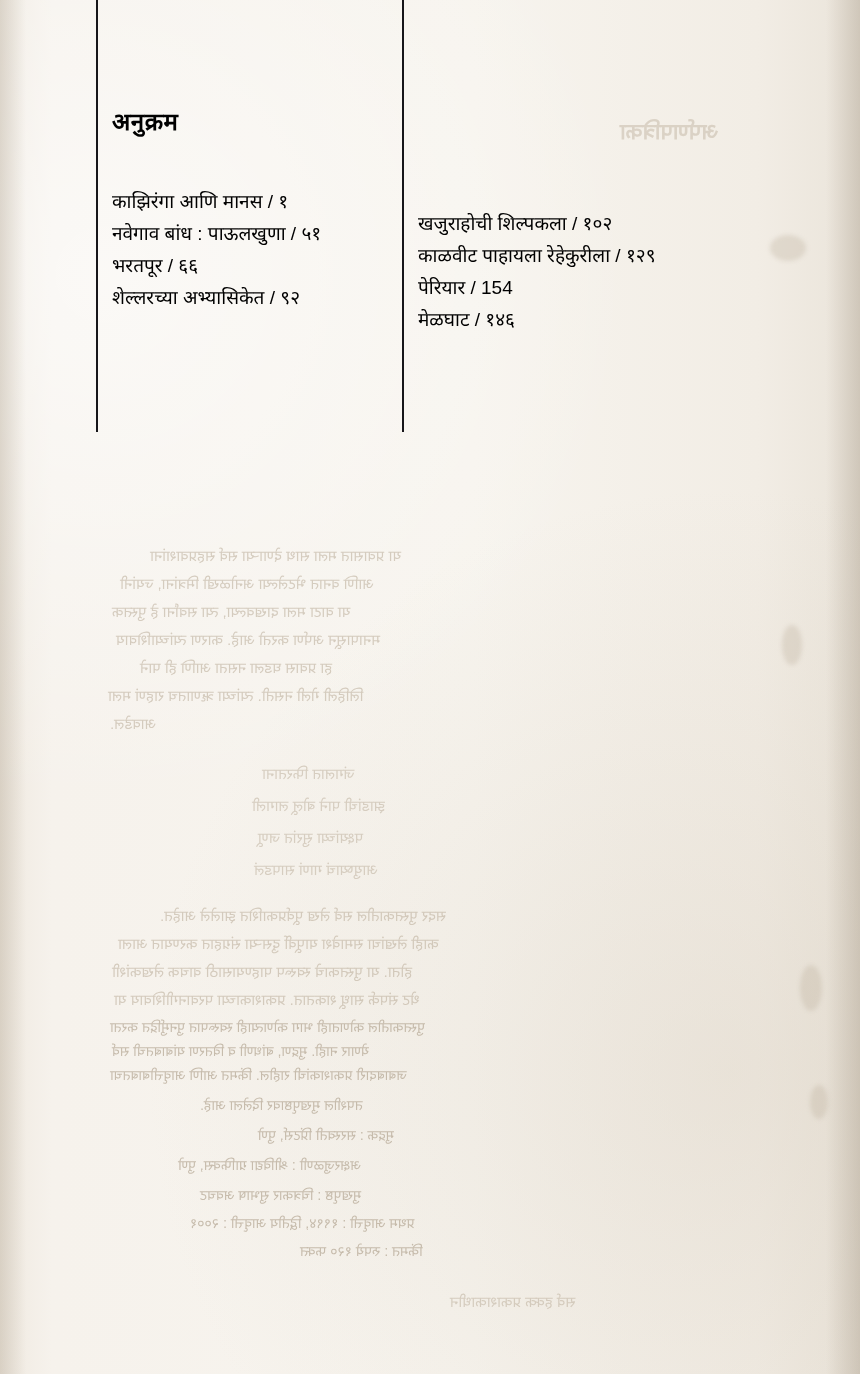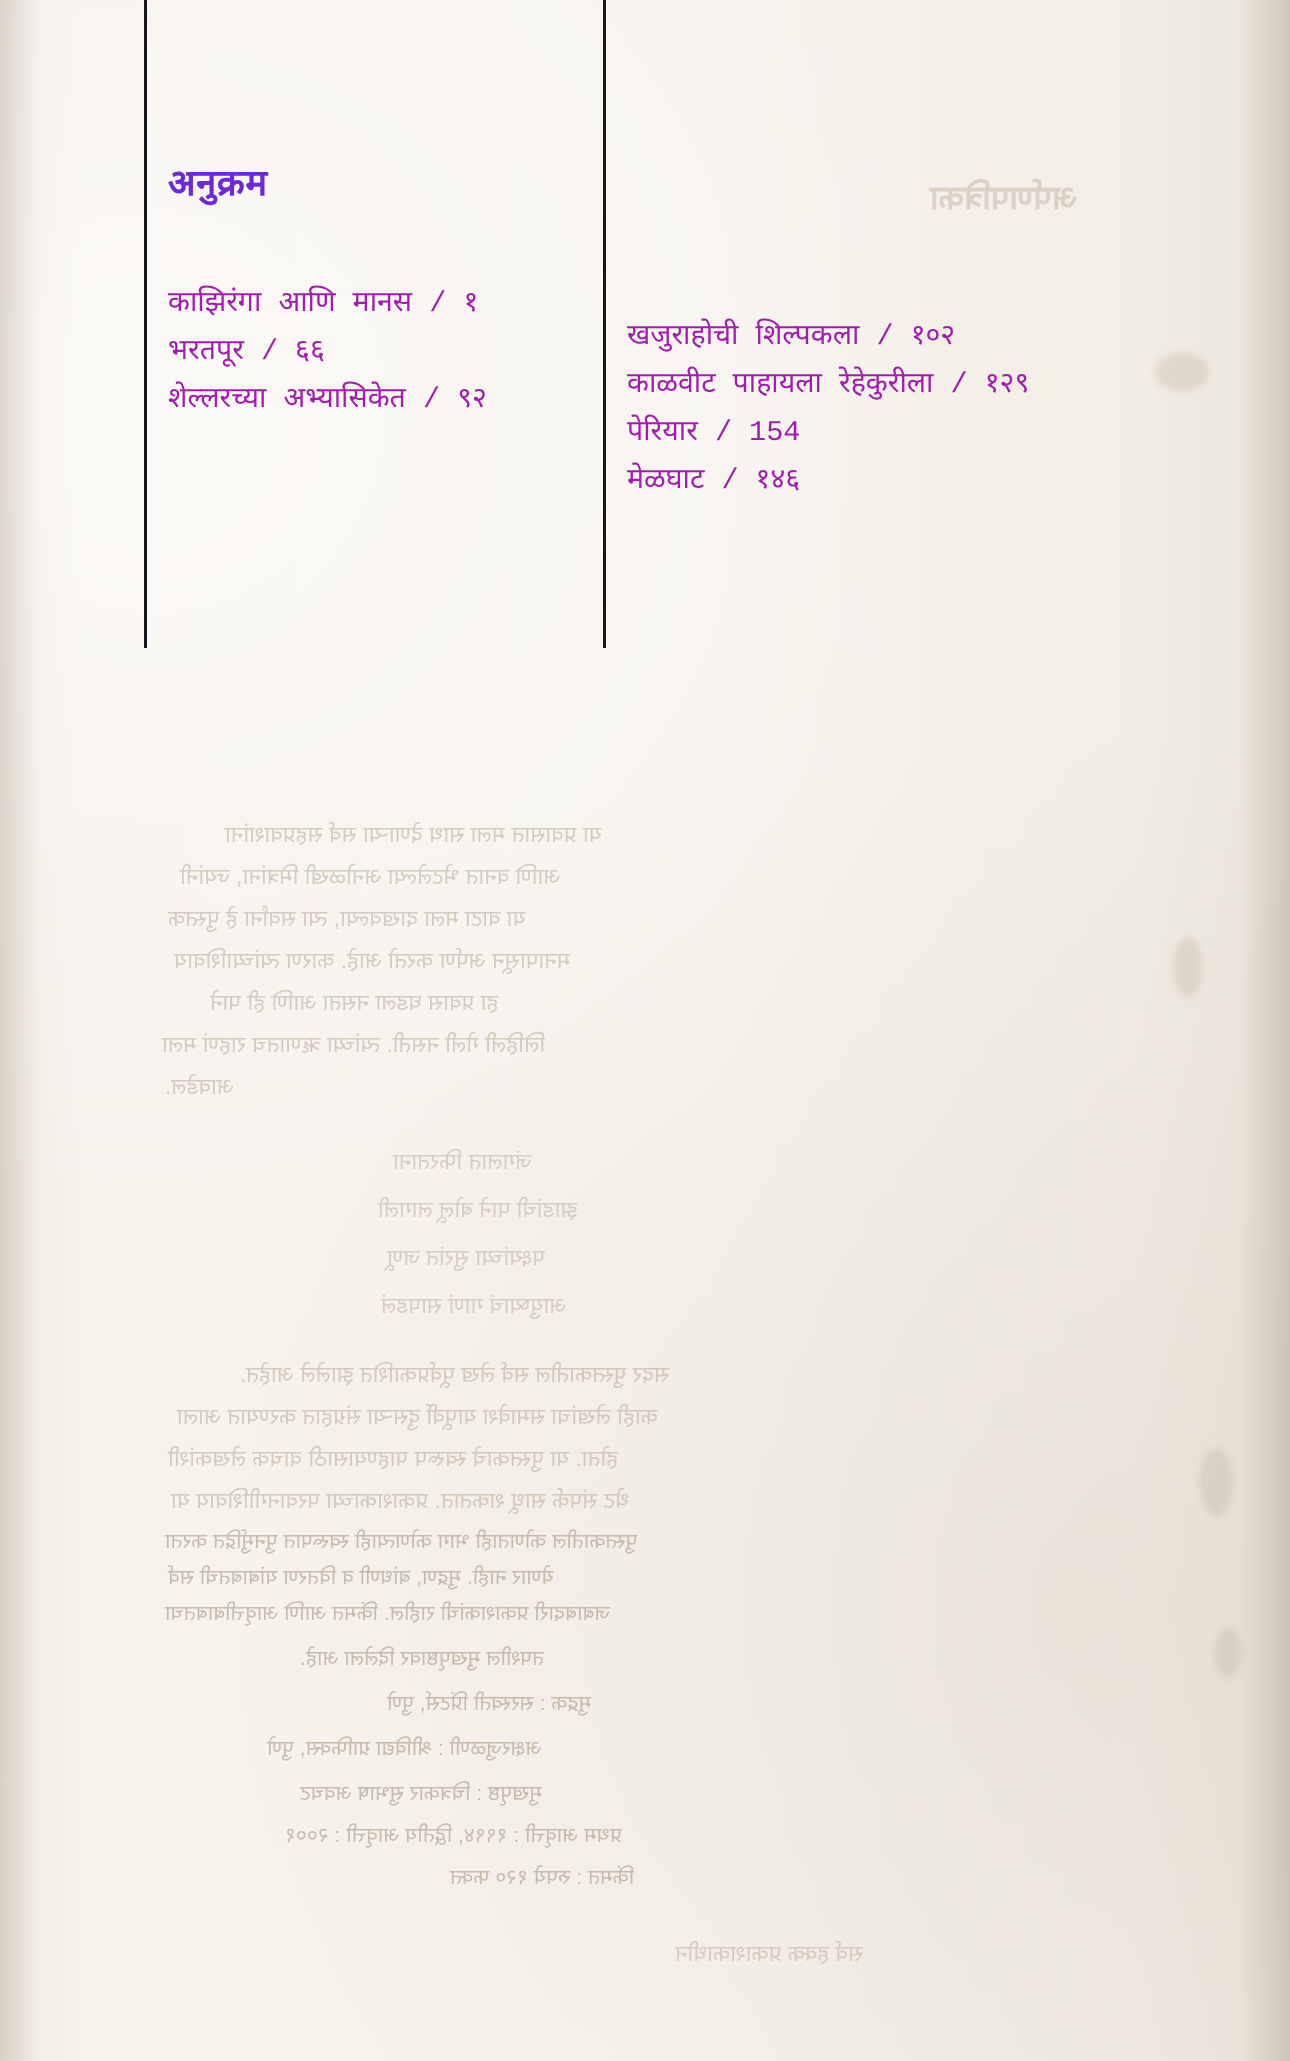--- a/index.html
+++ b/index.html
@@ -67,35 +67,35 @@
   .rule-right { left: 306px; }
 
   .toc-heading {
     position: absolute;
     left: 16px;
     top: 104px;
     font-family: "Liberation Sans", sans-serif;
     font-weight: bold;
     font-size: 24px;
     letter-spacing: 0.5px;
-    color: #6d28d9;
+    color: #000000;
   }
 
   .col {
     position: absolute;
     top: 186px;
   }
   .col-left  { left: 16px;  width: 280px; }
   .col-right { left: 322px; width: 330px; margin-top: 22px; }
 
   .toc-item {
-    font-family: Liberation Mono, monospace;
+    font-family: Liberation Sans, sans-serif;
     font-size: 19px;
     line-height: 32px;
-    color: #a21caf;
+    color: #000000;
     white-space: nowrap;
   }
 
   
   .ghost-layer {
     position: absolute;
     left: 0; right: 0;
     top: 95px;
     bottom: 0;
     pointer-events: none;
@@ -175,20 +175,21 @@
   </div>
 
   <div class="toc">
     <div class="rule rule-left"></div>
     <div class="rule rule-right"></div>
 
     <div class="toc-heading">अनुक्रम</div>
 
     <div class="col col-left">
       <div class="toc-item">काझिरंगा आणि मानस / १</div>
+      <div class="toc-item">नवेगाव बांध : पाऊलखुणा / ५१</div>
       <div class="toc-item">भरतपूर / ६६</div>
       <div class="toc-item">शेल्लरच्या अभ्यासिकेत / ९२</div>
     </div>
 
     <div class="col col-right">
       <div class="toc-item">खजुराहोची शिल्पकला / १०२</div>
       <div class="toc-item">काळवीट पाहायला रेहेकुरीला / १२९</div>
       <div class="toc-item">पेरियार / 154</div>
       <div class="toc-item">मेळघाट / १४६</div>
     </div>

